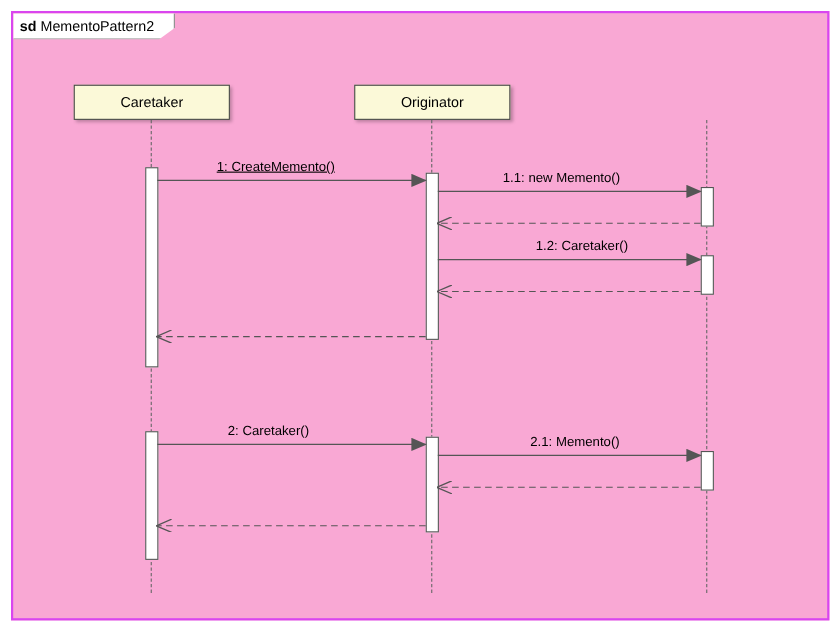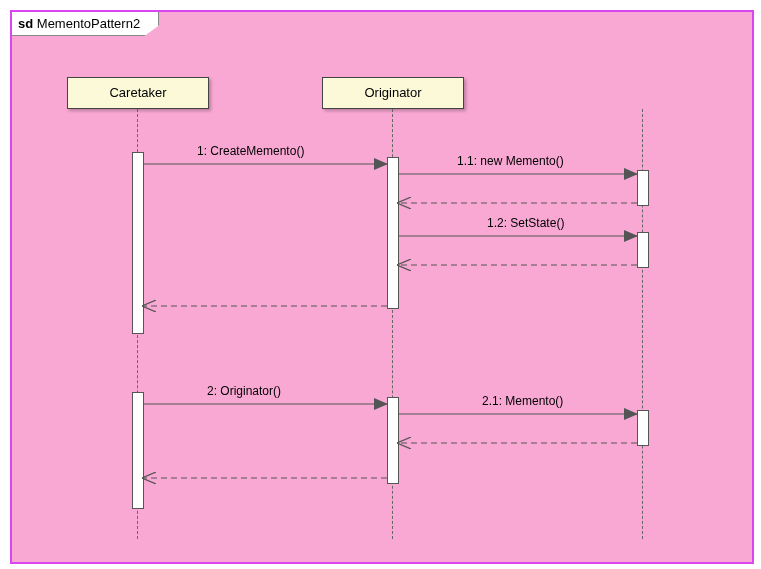--- a/index.html
+++ b/index.html
@@ -97,48 +97,48 @@
       </marker>
       <marker id="openArrow" markerWidth="14" markerHeight="12" refX="13" refY="6" orient="auto">
         <path d="M0,0 L14,6 L0,12" fill="none" stroke="#555" stroke-width="1.2"></path>
       </marker>
     </defs>
   </svg>
 
   <svg class="arrow" style="left:131px; top:148px;" width="244" height="8">
     <line x1="0" y1="4" x2="244" y2="4" stroke="#555" stroke-width="1" marker-end="url(#solidArrow)"></line>
   </svg>
-  <div class="msg-label" style="left:185px; top:132px;">1: CreateMemento()</div>
+  <div class="msg-label" style="left:185px; top:132px;text-decoration:underline;">1: CreateMemento()</div>
 
   <svg class="arrow" style="left:386px; top:158px;" width="239" height="8">
     <line x1="0" y1="4" x2="239" y2="4" stroke="#555" stroke-width="1" marker-end="url(#solidArrow)"></line>
   </svg>
   <div class="msg-label" style="left:445px; top:142px;">1.1: new Memento()</div>
 
   <svg class="arrow" style="left:386px; top:187px;" width="239" height="8">
     <line x1="239" y1="4" x2="0" y2="4" stroke="#555" stroke-width="1" stroke-dasharray="6,4" marker-end="url(#openArrow)"></line>
   </svg>
 
   <svg class="arrow" style="left:386px; top:220px;" width="239" height="8">
     <line x1="0" y1="4" x2="239" y2="4" stroke="#555" stroke-width="1" marker-end="url(#solidArrow)"></line>
   </svg>
-  <div class="msg-label" style="left:475px; top:204px;">1.2: SetState()</div>
+  <div class="msg-label" style="left:475px; top:204px;">1.2: Caretaker()</div>
 
   <svg class="arrow" style="left:386px; top:249px;" width="239" height="8">
     <line x1="239" y1="4" x2="0" y2="4" stroke="#555" stroke-width="1" stroke-dasharray="6,4" marker-end="url(#openArrow)"></line>
   </svg>
 
   <svg class="arrow" style="left:131px; top:290px;" width="244" height="8">
     <line x1="244" y1="4" x2="0" y2="4" stroke="#555" stroke-width="1" stroke-dasharray="6,4" marker-end="url(#openArrow)"></line>
   </svg>
 
   <svg class="arrow" style="left:131px; top:388px;" width="244" height="8">
     <line x1="0" y1="4" x2="244" y2="4" stroke="#555" stroke-width="1" marker-end="url(#solidArrow)"></line>
   </svg>
-  <div class="msg-label" style="left:195px; top:372px;">2: Originator()</div>
+  <div class="msg-label" style="left:195px; top:372px;">2: Caretaker()</div>
 
   <svg class="arrow" style="left:386px; top:398px;" width="239" height="8">
     <line x1="0" y1="4" x2="239" y2="4" stroke="#555" stroke-width="1" marker-end="url(#solidArrow)"></line>
   </svg>
   <div class="msg-label" style="left:470px; top:382px;">2.1: Memento()</div>
 
   <svg class="arrow" style="left:386px; top:427px;" width="239" height="8">
     <line x1="239" y1="4" x2="0" y2="4" stroke="#555" stroke-width="1" stroke-dasharray="6,4" marker-end="url(#openArrow)"></line>
   </svg>
 

